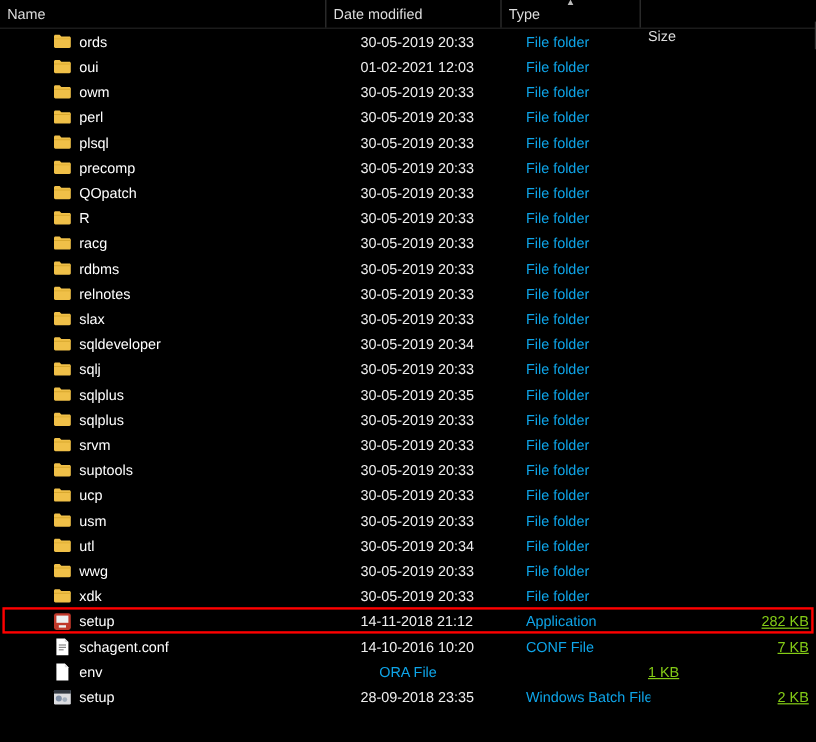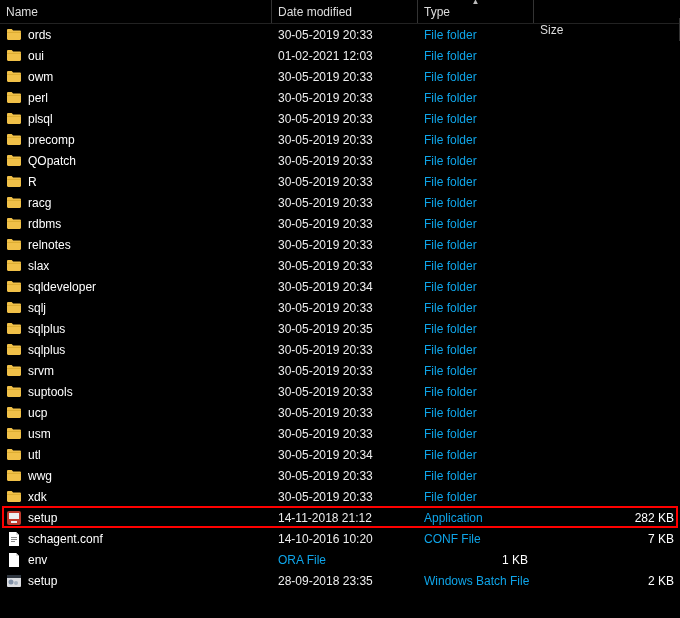--- a/index.html
+++ b/index.html
@@ -8,24 +8,24 @@
   .header { display: flex; align-items: center; height: 24px; background: #000; border-bottom: 1px solid #222; user-select: none; }
   .header .col { height: 100%; display: flex; align-items: center; padding: 0 6px; border-right: 1px solid #333; color: #ddd; font-size: 12px; cursor: pointer; }
   .col-name { width: 272px; }
   .col-date { width: 146px; }
   .col-type { width: 116px; position: relative; }
   .col-size { width: 146px; margin-top: 36px; }
   .sort-caret { position: absolute; top: -2px; left: 50%; transform: translateX(-50%); font-size: 8px; color: #bbb; line-height: 8px; }
   .rows { position: relative; }
   .row { display: flex; align-items: center; height: 21px; padding: 0; color: #fff; }
   .row .cell { display: flex; align-items: center; padding: 0 6px; height: 100%; white-space: nowrap; overflow: hidden; }
-  .cell-name { width: 272px; padding-left: 18px; gap: 6px; }
+  .cell-name { width: 272px; padding-left: 18px; gap: 6px; margin-left: 38px; }
   .cell-date { width: 146px; color: #eee; }
   .cell-type { width: 116px; color: #0ea5e9; }
-  .cell-size { width: 146px; text-align: right; justify-content: flex-end; color: #ffffff; }
+  .cell-size { width: 146px; text-align: right; justify-content: flex-end; color: #84cc16; text-decoration: underline; }
   .icon { width: 16px; height: 16px; display: inline-flex; align-items: center; justify-content: center; flex-shrink: 0; }
   .highlight-box { position: absolute; border: 2px solid #ff0000; pointer-events: none; left: 2px; right: 2px; height: 22px; }
 </style>
 </head>
 <body>
 
 <div class="file-list">
   <div class="header">
     <div class="col col-name">
         <span>Name</span>

